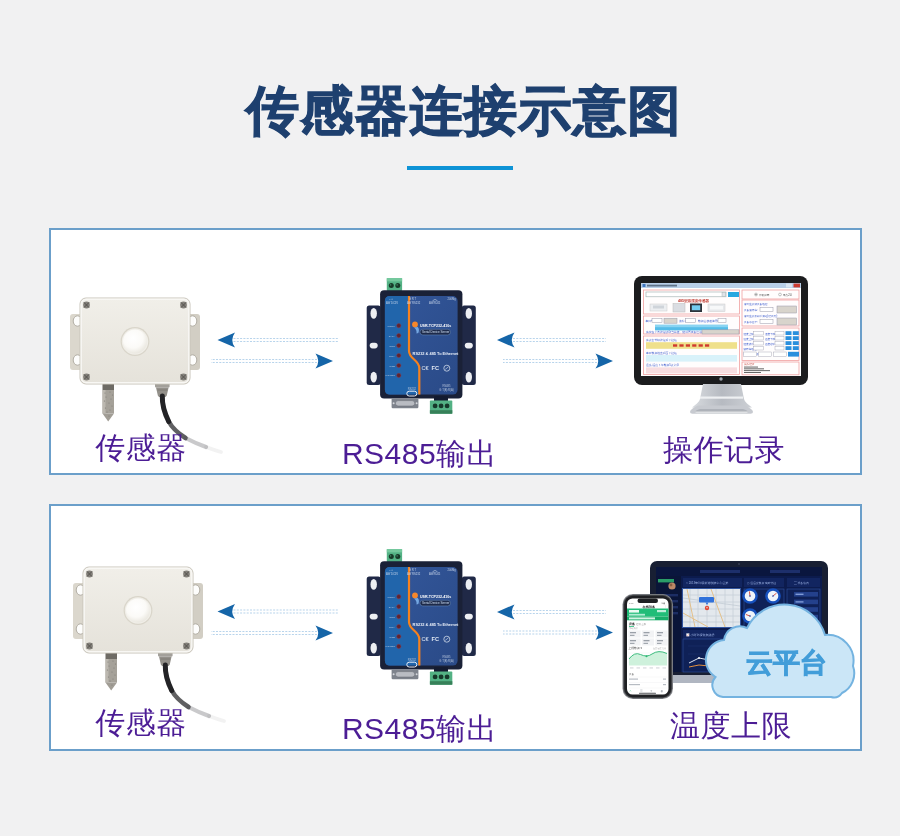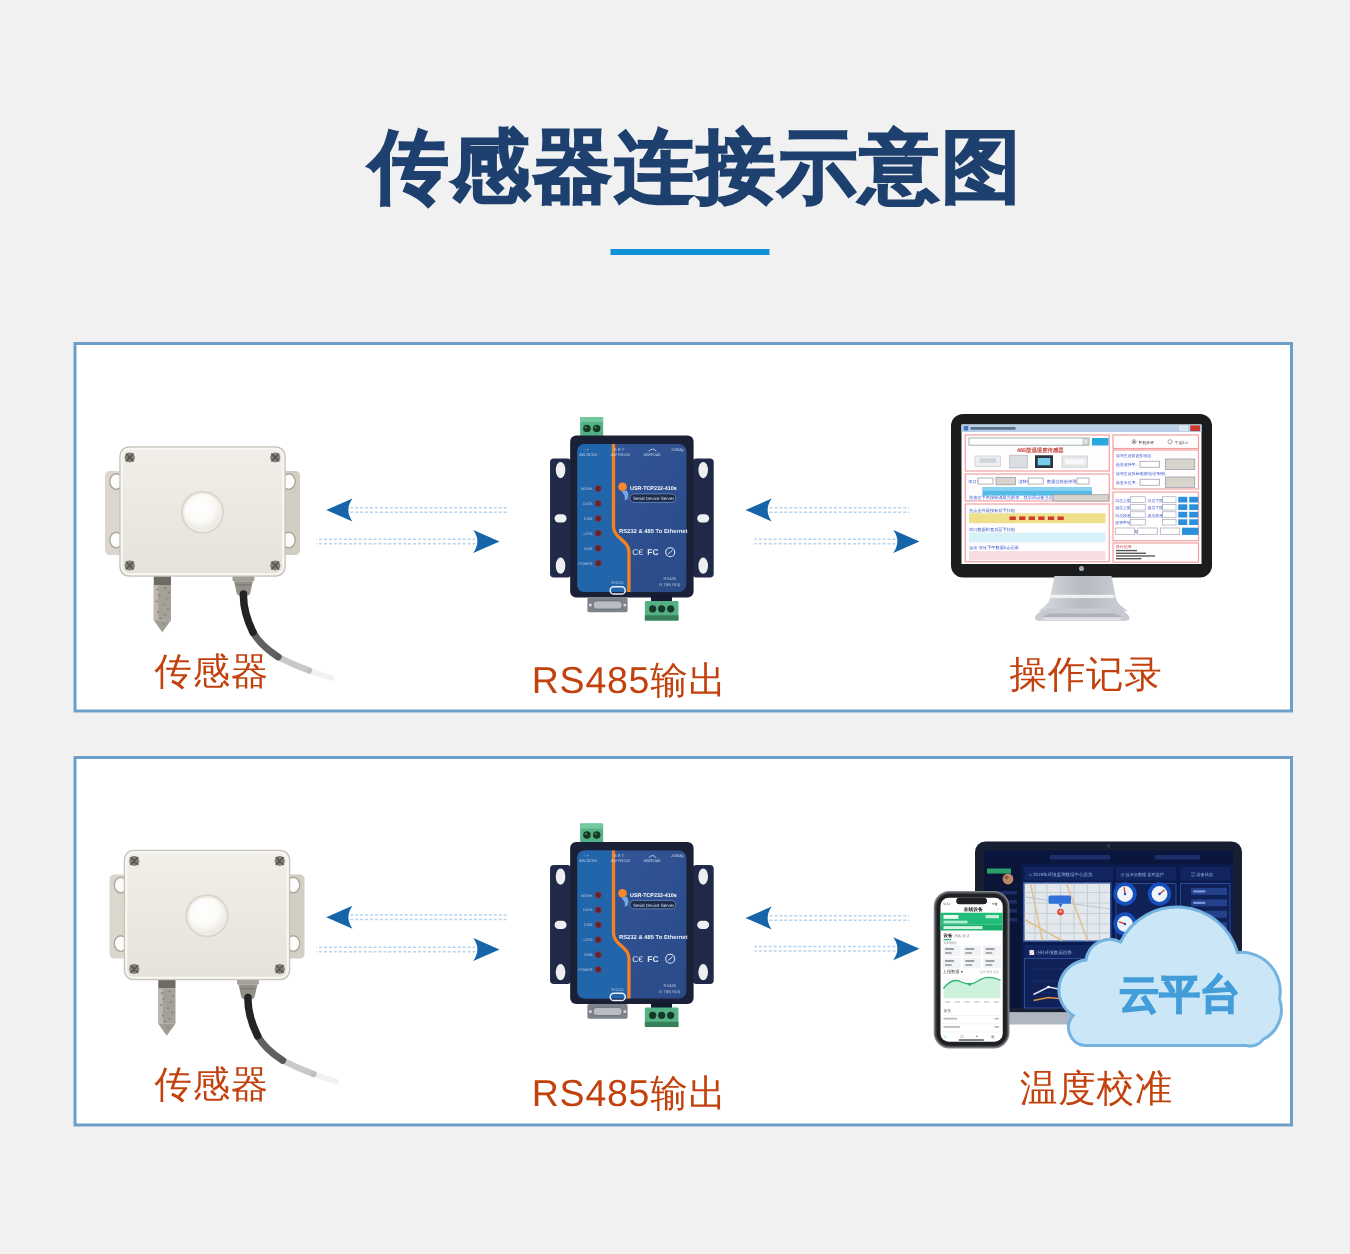--- a/index.html
+++ b/index.html
@@ -2,21 +2,21 @@
 <html><head>
 <meta charset="utf-8">
 <style>
 html,body{margin:0;padding:0;}
 body{width:900px;height:836px;background:#f1f1f2;font-family:"Liberation Sans",sans-serif;position:relative;overflow:hidden;}
 .title{position:absolute;left:14px;top:76px;width:900px;text-align:center;font-size:53px;font-weight:900;color:#1e406f;letter-spacing:1.5px;-webkit-text-stroke:1.2px #1e406f;}
 .uline{position:absolute;left:407px;top:166px;width:106px;height:4px;background:#0e93d6;}
 .panel{position:absolute;left:49px;width:809px;height:243px;background:#fff;border:2px solid #6b9fca;}
 #p1{top:228px;}
 #p2{top:503.5px;}
-.lbl{position:absolute;font-size:25px;color:#c2410c;text-align:right;white-space:nowrap;transform:translateX(-50%);line-height:30px;letter-spacing:0.5px;}
+.lbl{position:absolute;font-size:30px;color:#4c1d95;text-align:right;white-space:nowrap;transform:translateX(-50%);line-height:30px;letter-spacing:0.5px;}
 svg.ov{position:absolute;left:0;top:0;}
 </style>
 </head>
 <body>
 <div class="title">传感器连接示意图</div>
 <div class="uline"></div>
 <div class="panel" id="p1"></div>
 <div class="panel" id="p2"></div>
 
 <svg class="ov" width="900" height="836" viewBox="0 0 900 836">
@@ -533,13 +533,13 @@
     A10,10 0 0 1 831,697
     Z" fill="#cbe6f7" stroke="#74b3e0" stroke-width="2"></path>
   <text x="746" y="672" font-size="27" font-weight="bold" fill="#429dd9" stroke="#429dd9" stroke-width="0.9" font-family="Liberation Sans, sans-serif">云平台</text>
 </g>
 </svg>
 <div class="lbl" style="left:141px;top:433px;">传感器</div>
 <div class="lbl" style="left:419.5px;top:439px;">RS485输出</div>
 <div class="lbl" style="left:724px;top:435px;">操作记录</div>
 <div class="lbl" style="left:141px;top:708px;">传感器</div>
 <div class="lbl" style="left:419.5px;top:714px;">RS485输出</div>
-<div class="lbl" style="left:731px;top:711px;">温度校准</div>
+<div class="lbl" style="left:731px;top:711px;">温度上限</div>
 
 </body></html>

